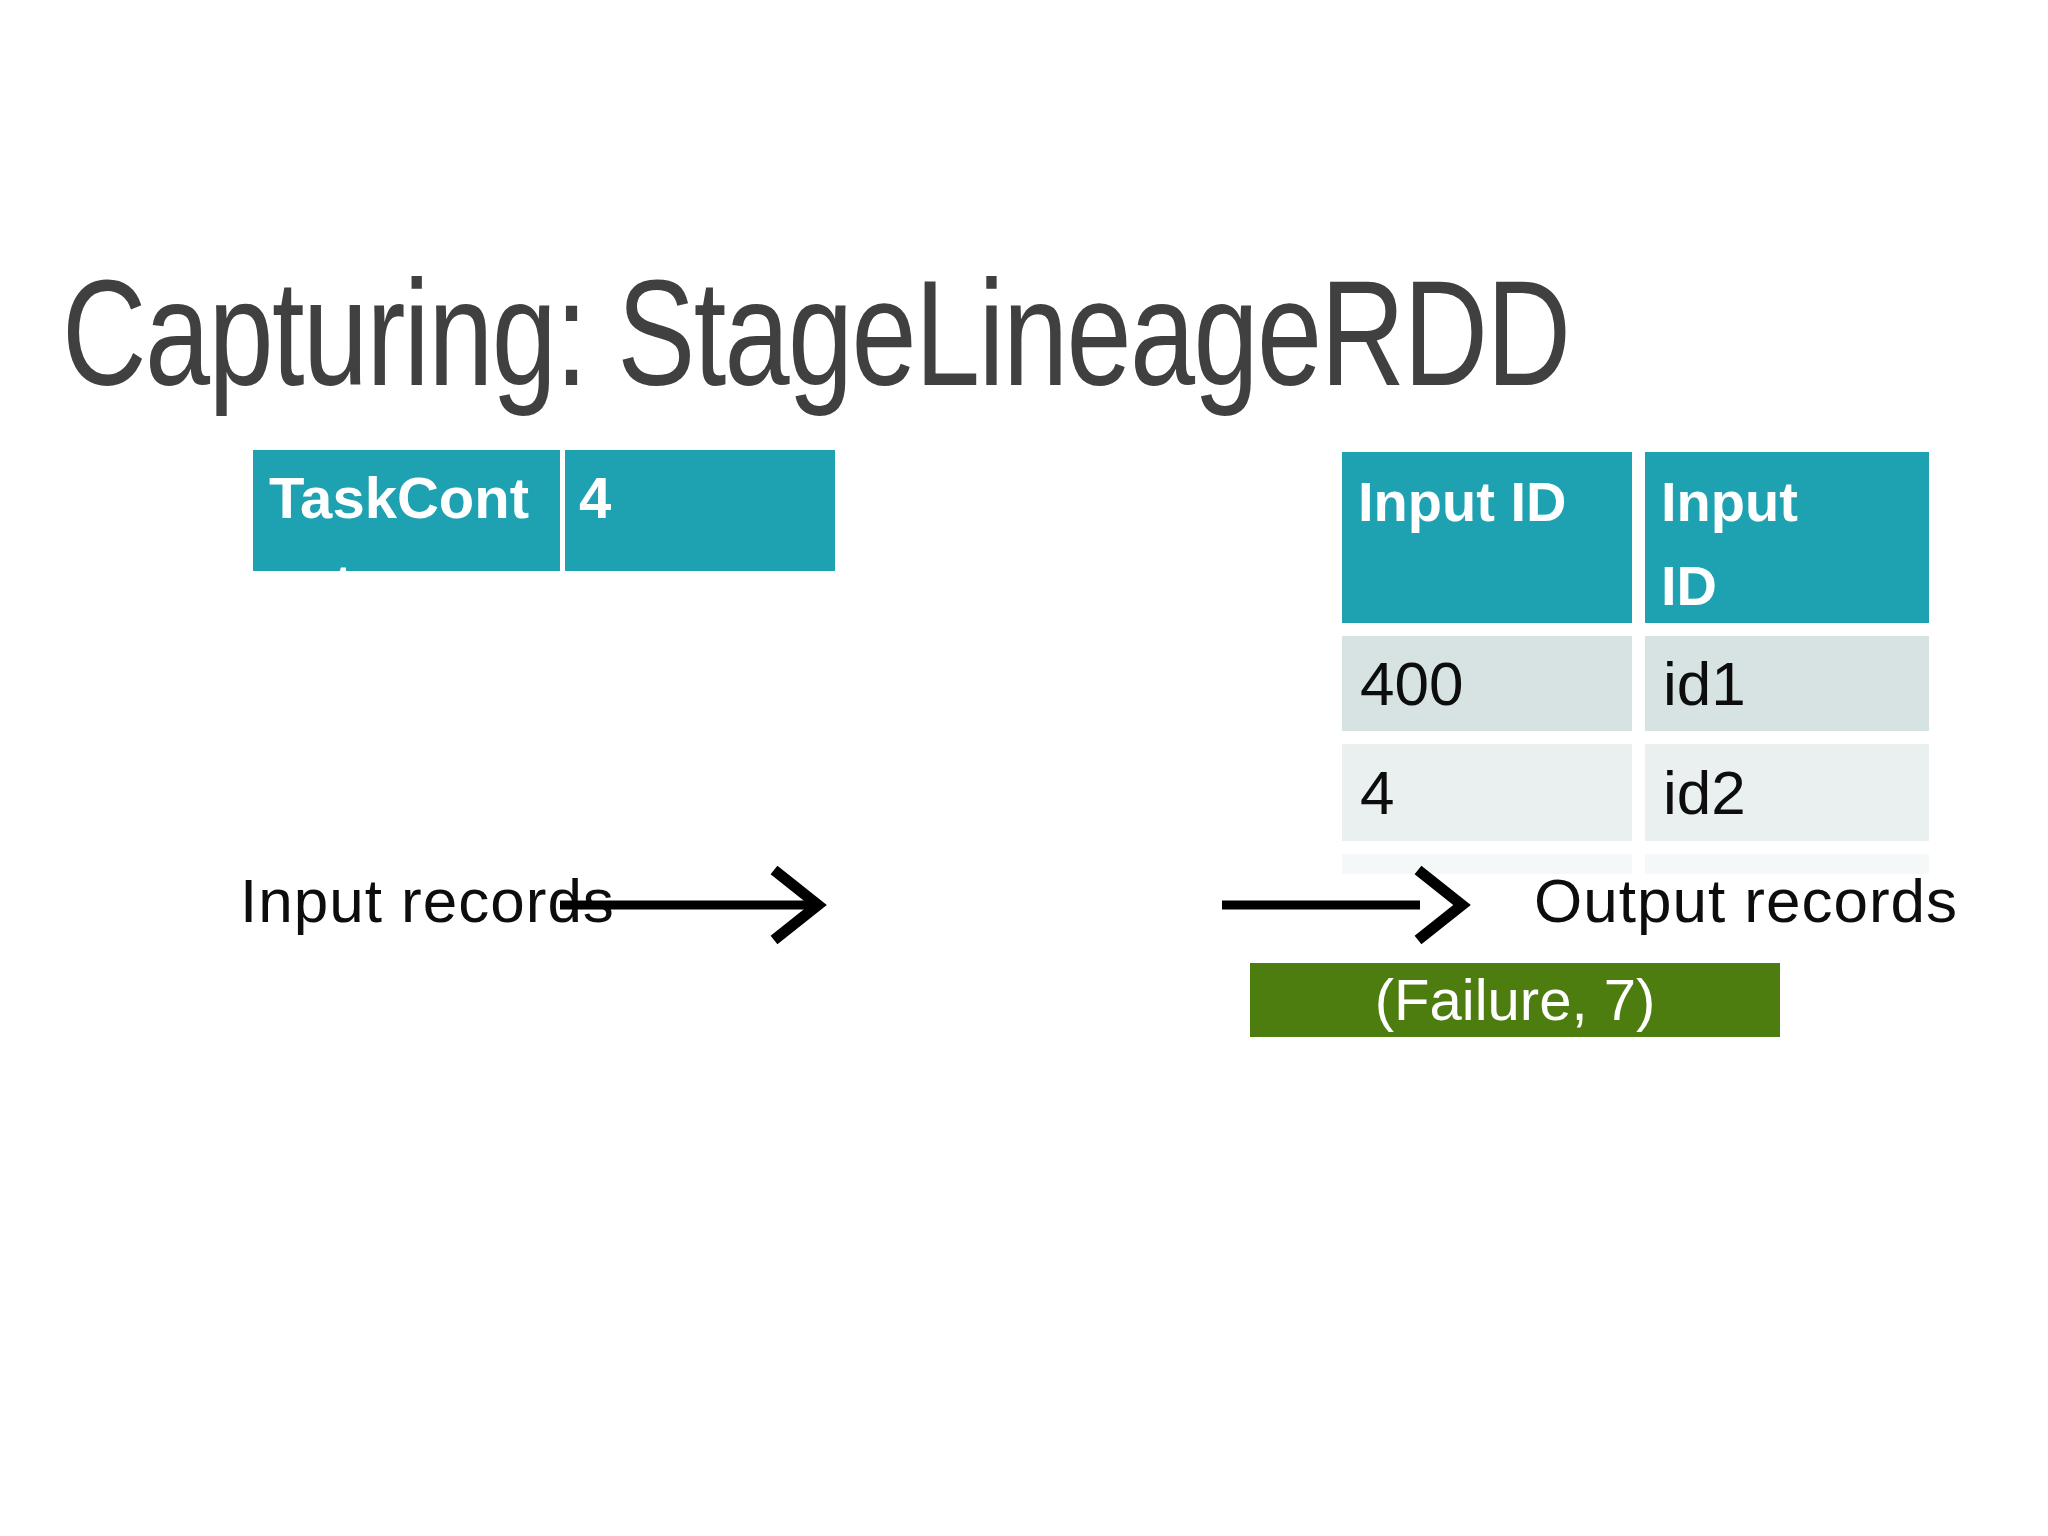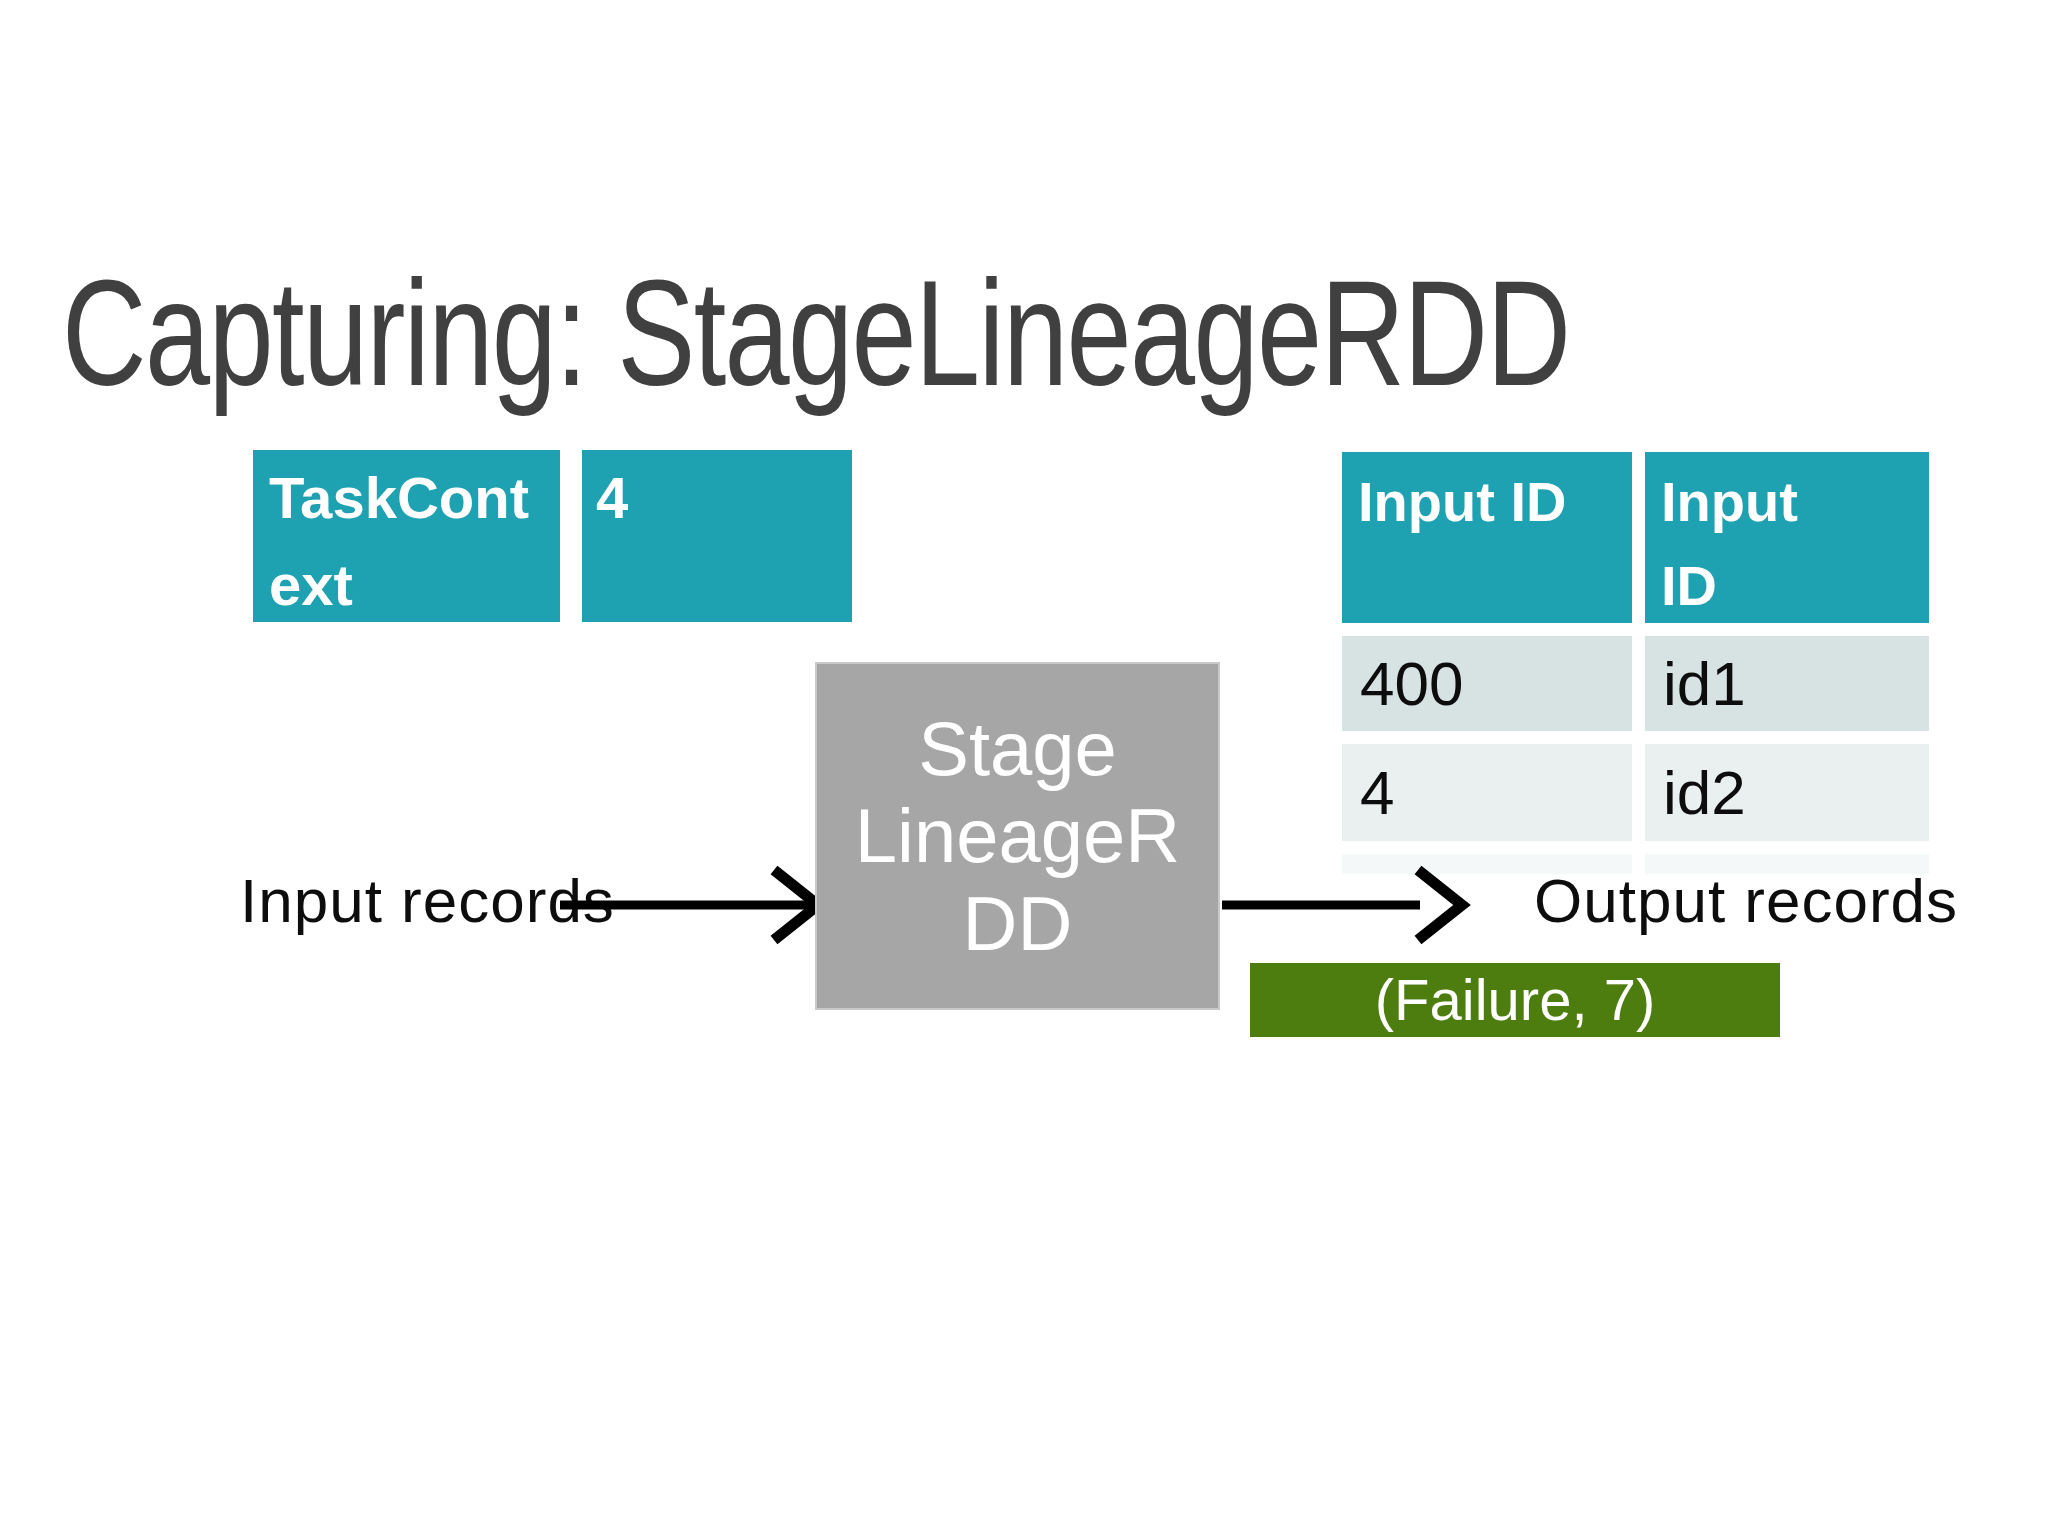--- a/index.html
+++ b/index.html
@@ -19,21 +19,21 @@
     transform:scaleX(0.78);transform-origin:left top;
     letter-spacing:-2px;
   }
 
   
   .lines{white-space:pre-line;}
 
   
   .tc-table{
     position:absolute;left:253px;top:450px;
-    display:flex;gap:22px;height:172px;
+    display:flex;gap:5px;height:121px;
   }
   .tc-cell{
     background:#1ea1b1;color:#ffffff;
     font-weight:700;font-size:58px;line-height:1.5;
     box-sizing:border-box;
   }
   .tc-cell.label{width:307px;padding:4px 10px 0 16px;}
   .tc-cell.value{width:270px;padding:4px 10px 0 14px;}
 
   
@@ -121,23 +121,20 @@
     <div class="lin-cell row3"></div>
   </div>
 
   <div class="flow-label input">Input records</div>
 
   <svg class="arrow-svg input" width="270" height="90" viewBox="0 0 270 90">
     <line x1="0" y1="45" x2="250" y2="45" stroke="#000000" stroke-width="9"></line>
     <polyline points="214,10 258,45 214,80" fill="none" stroke="#000000" stroke-width="11"></polyline>
   </svg>
 
-  <div class="stage-box lines">Stage
-LineageR
-DD</div>
 
   <svg class="arrow-svg output" width="250" height="90" viewBox="0 0 250 90">
     <line x1="0" y1="45" x2="198" y2="45" stroke="#000000" stroke-width="9"></line>
     <polyline points="196,10 240,45 196,80" fill="none" stroke="#000000" stroke-width="11"></polyline>
   </svg>
 
   <div class="flow-label output">Output records</div>
 
   <div class="failure-badge">(Failure, 7)</div>
 

